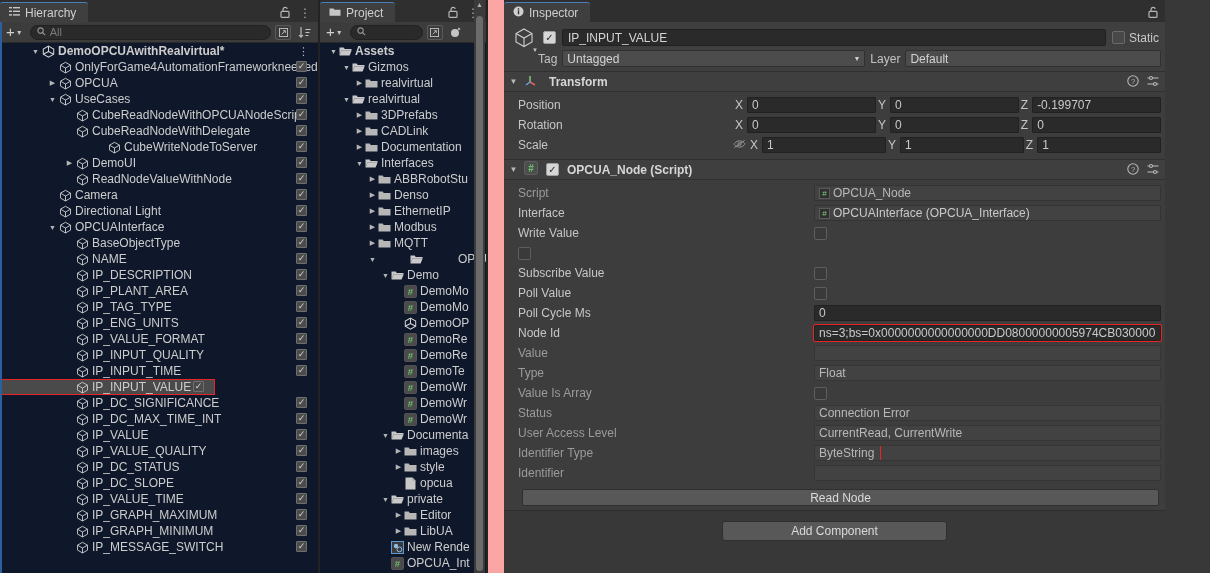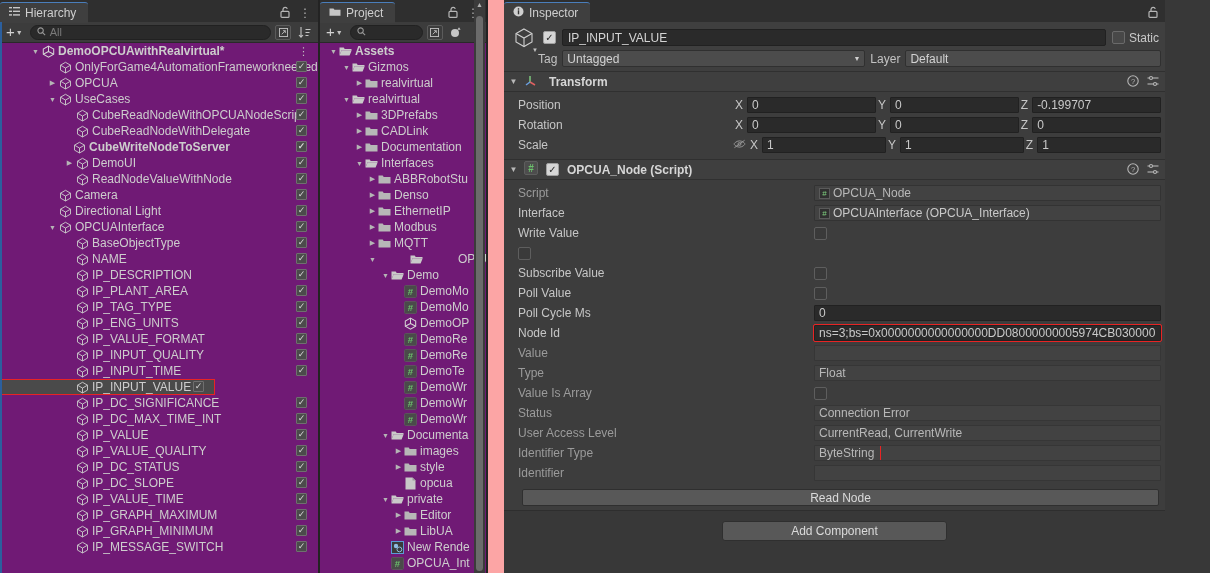--- a/index.html
+++ b/index.html
@@ -37,21 +37,21 @@
   .plus { font-size:15px; line-height:12px; font-weight:300; color:#d2d2d2;}
   .caret-d { font-size:7px; color:#c2c2c2; margin-left:1px;}
   .search {
     flex:1; height:15px; background:#2a2a2a; border:1px solid #212121; border-radius:8px;
     display:flex; align-items:center; gap:4px; padding:0 6px; color:#7a7a7a; font-size:11px;
     min-width: 20px;
   }
   .search svg { flex:0 0 auto; }
   .sq-btn { width:16px; height:15px; border:1px solid #5b5b5b; border-radius:2px; display:flex;align-items:center;justify-content:center; color:#c0c0c0;}
 
-  .tree { flex:1; overflow:hidden; position:relative; background:#701a75; }
+  .tree { flex:1; overflow:hidden; position:relative; background:#0f172a; }
   .row { height:16px; display:flex; align-items:center; white-space:nowrap; position:relative; }
   .row .lbl { font-size:12px; color:#cdcdcd; line-height:16px; }
   .row.sel { background:#4a4a4a; }
   .arrow { width:11px; flex:0 0 11px; display:flex; align-items:center; justify-content:center; color:#b5b5b5; font-size:7px;}
   .arrow.none { visibility:hidden; }
   .cubeic { flex:0 0 14px; width:14px; height:14px; display:flex; align-items:center; justify-content:center; }
   .chk { position:absolute; right:11px; top:2px; width:11px; height:11px; border:1px solid #6f6f6f; background:#4b4b4b; border-radius:1px; display:flex; align-items:center; justify-content:center;}
   .chk:after { content:"✓"; font-size:9px; color:#d6d6d6; line-height:9px; }
   .menu-dots { position:absolute; right:9px; top:0; height:16px; display:flex; align-items:center; color:#c0c0c0; font-size:11px; letter-spacing:0; }
 
@@ -241,21 +241,21 @@
           <span class="arrow none"></span>
           <span class="cubeic">
             <svg width="13" height="13" viewBox="0 0 14 14" fill="none" stroke="#cbcbcb" stroke-width="1">
               <path d="M7 1.4 L12.4 4.5 V9.8 L7 12.9 L1.6 9.8 V4.5 Z"></path>
               <path d="M1.6 4.5 L7 7.6 L12.4 4.5 M7 7.6 V12.9"></path>
             </svg>
           </span>
           <span class="lbl" style="padding-left: 3px;">CubeReadNodeWithDelegate</span>
           <span class="chk"></span>
         </div>
-        <div class="row" style="padding-left: 61px; font-weight: bold;">
+        <div class="row" style="padding-left: 96px;">
           <span class="arrow none"></span>
           <span class="cubeic">
             <svg width="13" height="13" viewBox="0 0 14 14" fill="none" stroke="#cbcbcb" stroke-width="1">
               <path d="M7 1.4 L12.4 4.5 V9.8 L7 12.9 L1.6 9.8 V4.5 Z"></path>
               <path d="M1.6 4.5 L7 7.6 L12.4 4.5 M7 7.6 V12.9"></path>
             </svg>
           </span>
           <span class="lbl" style="padding-left: 3px;">CubeWriteNodeToServer</span>
           <span class="chk"></span>
         </div>

